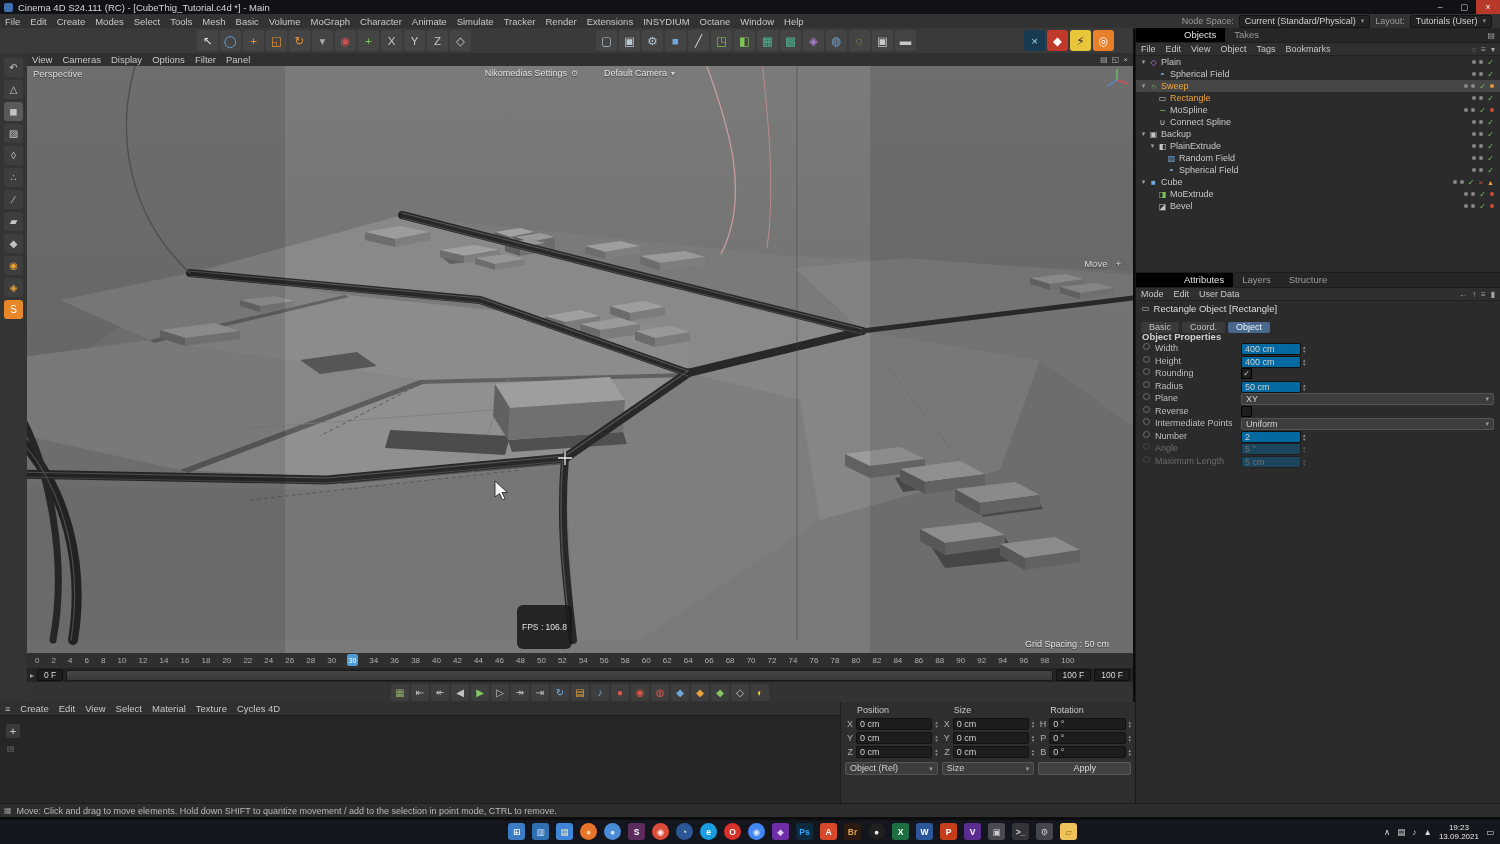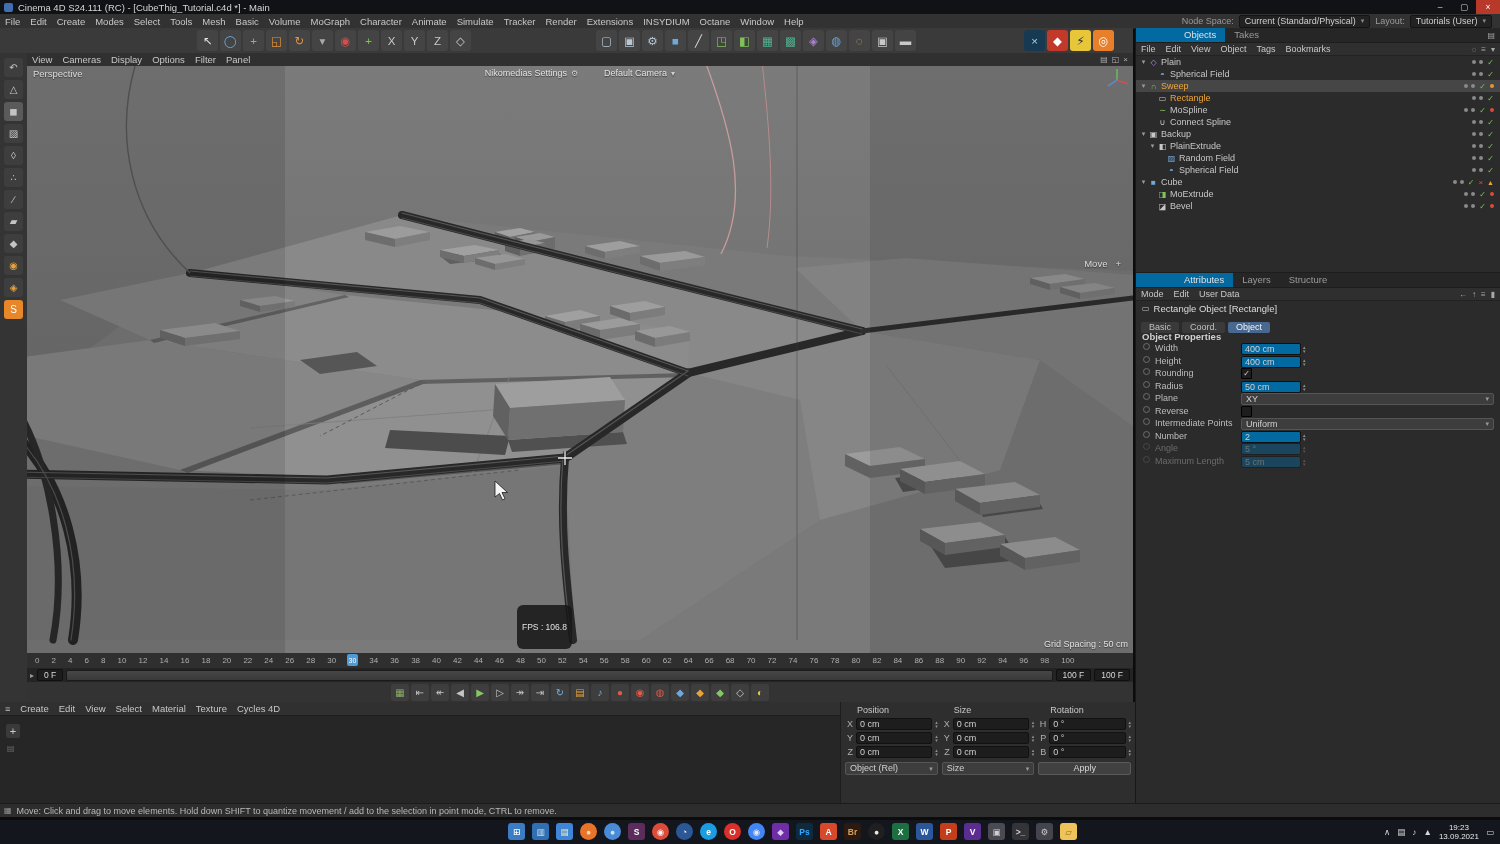--- a/index.html
+++ b/index.html
@@ -39,21 +39,21 @@
   
   #viewport{left:27px;top:66px;width:1106px;height:587px;background:#6f6f6f;overflow:hidden;}
   #viewport svg{position:absolute;left:0;top:0;}
   .hud{position:absolute;color:#dcdcdc;text-shadow:0 1px 1px rgba(30,30,30,.7);}
   #vp-perspective{left:6px;top:2px;font-size:9.5px;}
   #vp-cams{left:50%;top:2px;transform:translateX(-50%);display:flex;gap:26px;}
   .camchip{display:flex;align-items:center;gap:4px;font-size:9px;color:#e4e4e4;}
   .camchip .g{font-size:8px;color:#cfcfcf;}
   #vp-hud-move{right:12px;top:192px;display:flex;gap:8px;font-size:9.5px;}
   #vp-fps{left:490px;bottom:4px;background:rgba(22,22,22,.85);padding:17px 5px;border-radius:6px;font-size:8.5px;color:#e2e2e2;text-shadow:none;}
-  #vp-grid{right:5px;bottom:4px;font-size:9px;color:#e2e2e2;text-align:center;}
+  #vp-grid{right:24px;bottom:4px;font-size:9px;color:#e2e2e2;text-align:center;}
   
   #tl-ruler{left:27px;top:653px;width:1106px;height:15px;background:#2f2f2f;border-bottom:1px solid #1c1c1c;}
   #tl-ticks{position:absolute;left:8px;top:3px;width:1040px;display:flex;justify-content:space-between;font-size:8px;color:#aeaeae;}
   #playhead{position:absolute;top:1px;width:11px;height:12px;background:#4f9bd5;border-radius:2px;color:#fff;font-size:7px;display:flex;align-items:center;justify-content:center;}
   #tl-current{position:absolute;right:4px;top:18px;background:#1d1d1d;border:1px solid #101010;border-radius:2px;padding:18px 4px;font-size:13px;color:#ddd;height:10px;line-height:10px;}
   #tl-range{left:27px;top:668px;width:1106px;height:14px;background:#242424;display:flex;align-items:center;padding:0 3px;box-sizing:border-box;gap:3px;}
   .tlfield{background:#1d1d1d;border:1px solid #0f0f0f;border-radius:2px;font-size:8.5px;color:#d8d8d8;height:10px;line-height:10px;padding:0 6px;}
   #tl-track{flex:1;height:9px;background:linear-gradient(#474747,#393939);border:1px solid #1a1a1a;border-radius:2px;}
   .rangeic{font-size:8px;color:#9a9a9a;}
   
@@ -76,21 +76,21 @@
   .spin{display:flex;flex-direction:column;justify-content:center;line-height:4px;}
   .spin i{font-style:normal;font-size:5px;color:#909090;line-height:4px;}
   .co-foot{margin-top:2px;display:flex;}
   .co-dd{flex:1;background:#3d3d3d;border:1px solid #555;border-radius:2px;height:11px;line-height:11px;padding:0 4px;display:flex;justify-content:space-between;color:#d0d0d0;}
   .co-dd .ar{color:#999;font-size:7px;}
   .co-btn{flex:1;background:#414141;border:1px solid #5a5a5a;border-radius:2px;height:11px;line-height:11px;text-align:center;color:#d8d8d8;}
   
   #rightpanel{left:1135px;top:28px;width:365px;height:775px;background:#2b2b2b;border-left:1px solid #181818;box-sizing:border-box;}
   .ptabs{height:14px;background:#262626;display:flex;align-items:center;font-size:9.5px;border-bottom:1px solid #1d1d1d;}
   .tab{padding:0 9px;height:14px;line-height:14px;color:#9a9a9a;}
-  .tab.active{background:#0369a1;color:#e0e0e0;padding-left:48px;}
+  .tab.active{background:#000000;color:#e0e0e0;padding-left:48px;}
   .pmenu{height:12px;background:#2f2f2f;display:flex;align-items:center;font-size:9px;border-bottom:1px solid #222;}
   .pmenu .mi{padding:0 5px;}
   .pmenu-icons{margin-left:auto;display:flex;gap:5px;margin-right:5px;font-size:8px;color:#a8a8a8;}
   .smallicon{background:none;}
   #om-list{height:216px;background:#2b2b2b;font-size:9px;overflow:hidden;border-bottom:1px solid #1d1d1d;}
   .om-row{height:12px;display:flex;align-items:center;padding-right:6px;}
   .om-row.sel{background:#46engels;} 
   .om-row.sel{background:#464646;}
   .om-exp{width:9px;font-size:7px;color:#9a9a9a;text-align:center;}
   .om-ic{width:11px;font-size:8px;text-align:center;margin-right:2px;}

